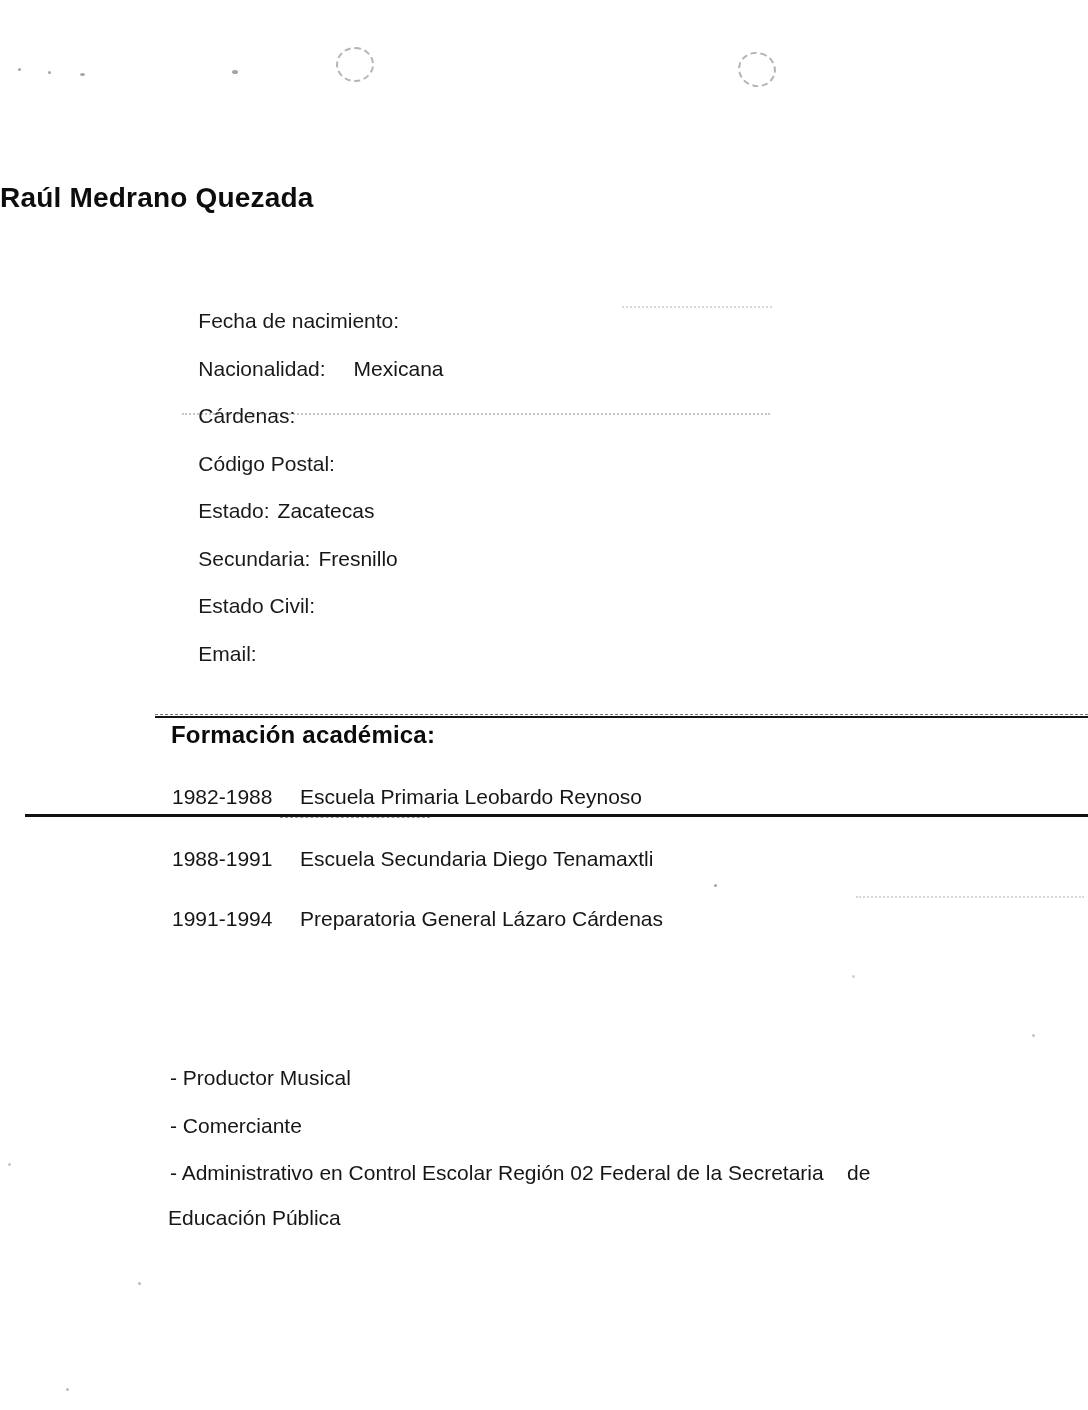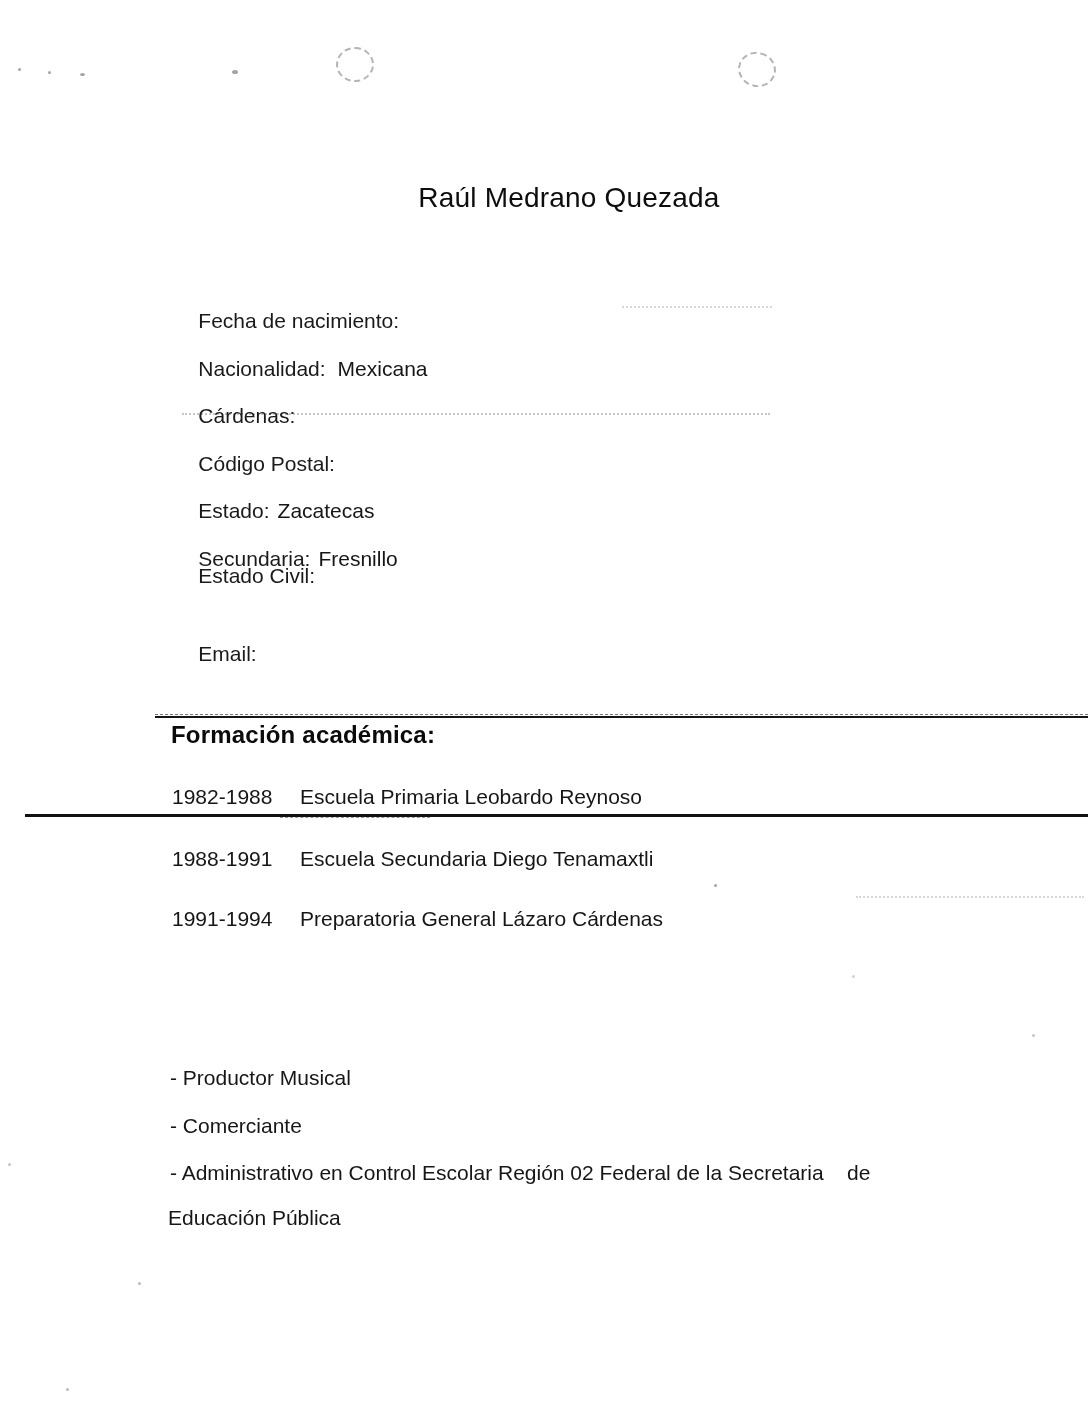--- a/index.html
+++ b/index.html
@@ -11,31 +11,31 @@
     background: #ffffff;
     font-family: "Liberation Sans", sans-serif;
     color: #161616;
     overflow: hidden;
   }
   .abs { position: absolute; }
 
   
   .doc-title {
     top: 182px; left: 0; width: 100%;
-    box-sizing: border-box; padding-left: 50px;
-    text-align: center;
-    font-size: 28px; font-weight: normal; color: #0d0d0d;
+    box-sizing: border-box; 
+    text-align: left;
+    font-size: 28px; font-weight: bold; color: #0d0d0d;
     letter-spacing: 0.2px;
   }
 
   
   .info-row { left: 175px; font-size: 21px; white-space: pre; }
   .info-label { color: #1a1a1a; }
   .info-value { margin-left: 8px; }
-  .info-value.wide-gap { margin-left: 12px; }
+  .info-value.wide-gap { margin-left: 28px; }
 
   
   .section-heading {
     left: 171px;
     font-size: 24px; font-weight: bold; color: #0b0b0b;
     letter-spacing: 0.2px;
   }
 
   
   .edu-row { left: 172px; font-size: 21px; }
@@ -123,21 +123,21 @@
   </div>
   <div class="abs info-row" style="top:428px;">
     <span class="info-label">Código Postal:</span><span class="info-value"></span>
   </div>
   <div class="abs info-row" style="top:475px;">
     <span class="info-label">Estado:</span><span class="info-value">Zacatecas</span>
   </div>
   <div class="abs info-row" style="top:523px;">
     <span class="info-label">Secundaria:</span><span class="info-value">Fresnillo</span>
   </div>
-  <div class="abs info-row" style="top:540px;">
+  <div class="abs info-row" style="top:570px;">
     <span class="info-label">Estado Civil:</span><span class="info-value"></span>
   </div>
   <div class="abs info-row" style="top:618px;">
     <span class="info-label">Email:</span><span class="info-value"></span>
   </div>
 
   <div class="abs ruled-line-1">
     <div class="dash-part"></div>
       <div class="solid-part"></div>
   </div>

